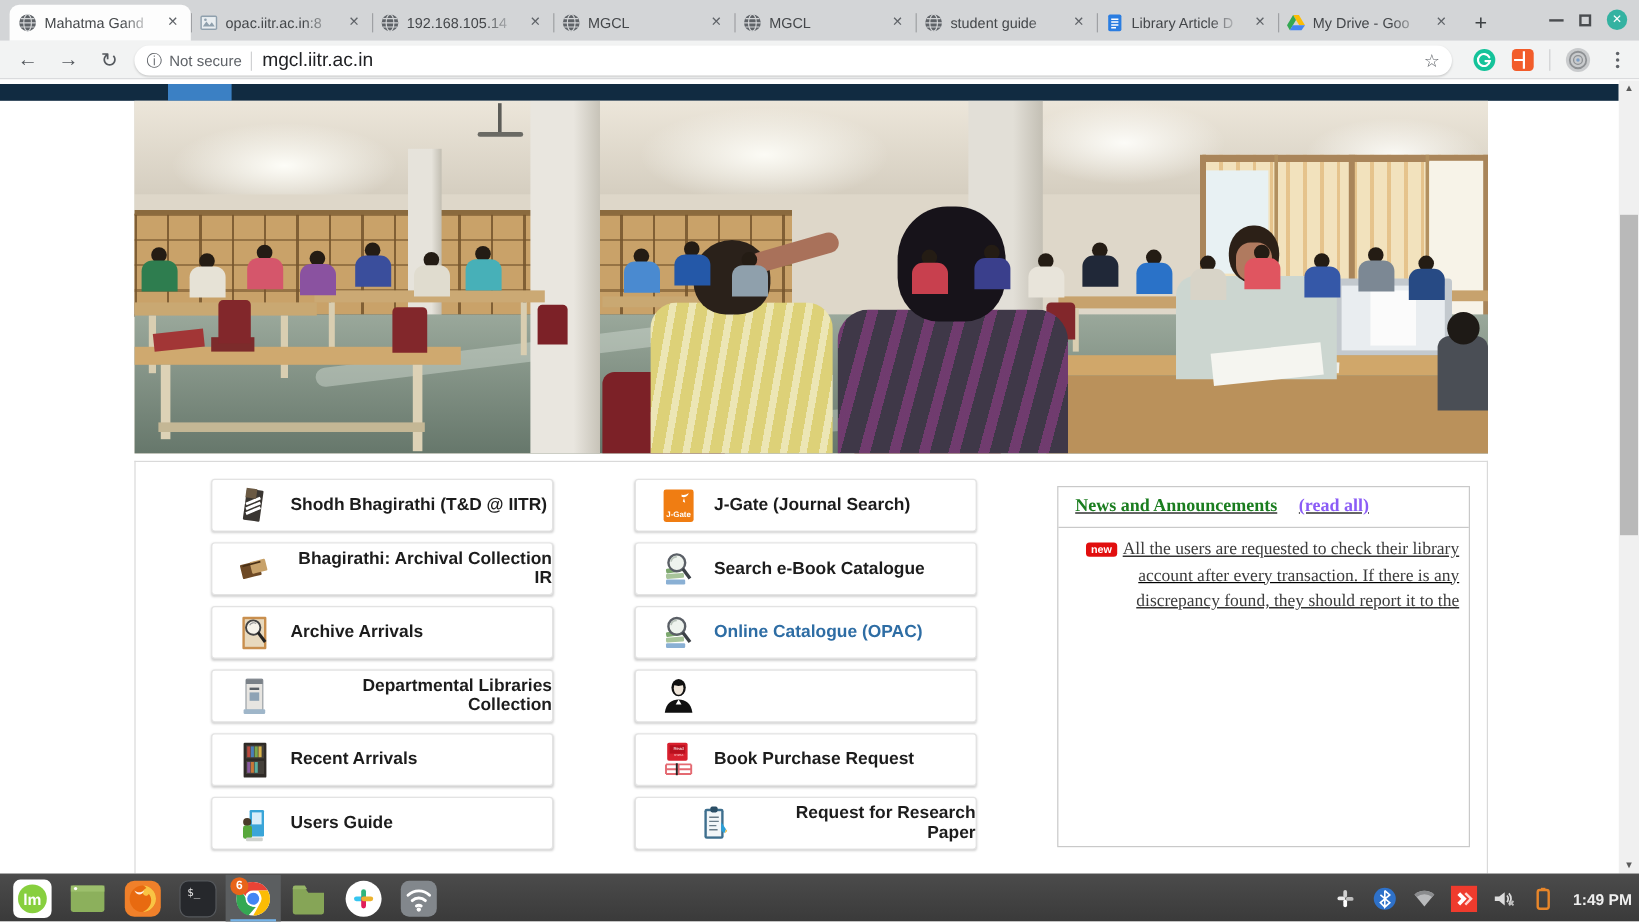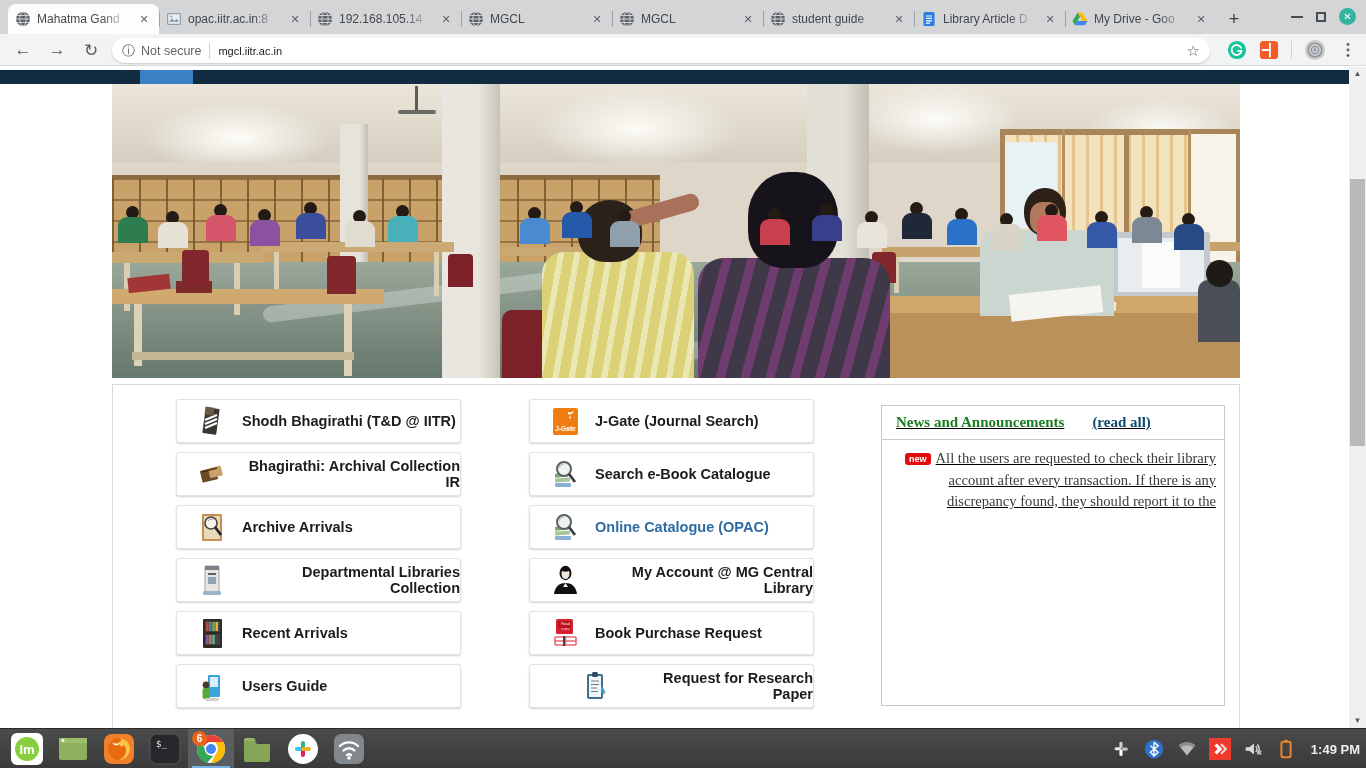--- a/index.html
+++ b/index.html
@@ -24,21 +24,21 @@
   .win-close { width:17px; height:17px; border-radius:50%; background:#34b2a1; color:#fff; font-size:10px; line-height:17px; text-align:center; }
 
   #toolbar { position:absolute; left:0; top:34px; width:1366px; height:32px; background:#f2f3f3; border-bottom:1px solid #dadbdd; }
   .navbtn { position:absolute; top:3px; width:26px; height:26px; font-size:17px; color:#55595e; display:flex; align-items:center; justify-content:center; border-radius:13px; }
   #omnibox { position:absolute; left:112px; top:4px; width:1098px; height:25px; background:#fff; border-radius:13px;
       box-shadow:0 1px 2px rgba(0,0,0,.18); display:flex; align-items:center; padding:0 10px; gap:8px; }
   #secure-chip { display:flex; align-items:center; gap:6px; }
   #info-icon { font-size:13px; color:#5f6368; }
   #secure-text { font-size:12.5px; color:#5f6368; }
   .omni-sep { width:1px; height:16px; background:#d0d1d3; }
-  #url-text { font-size:11px; color:#202124; }
+  #url-text { font-size:16px; color:#202124; }
   #omni-star { margin-left:auto; font-size:15px; color:#5f6368; }
   #ext-area { position:absolute; right:8px; top:3px; height:26px; display:flex; align-items:center; gap:12px; }
   .ext-sep { width:1px; height:18px; background:#cfd0d2; }
 
   
   #page { position:absolute; left:0; top:67px; width:1349px; height:661px; background:#fff; overflow:hidden; }
   #navy-bar { position:absolute; left:0; top:3px; width:1349px; height:14px; background:#112b41; }
   #navy-active { position:absolute; left:140px; top:0; width:53px; height:14px; background:#3b80c4; }
   #photo { position:absolute; left:112px; top:17px; width:1128px; height:294px; background:#d8d2c6; overflow:hidden; }
   #photo .ps { position:absolute; }
@@ -49,21 +49,21 @@
   #content-panel { position:absolute; left:112px; top:317px; width:1128px; height:344px; background:#fff; border:1px solid #d9d9d9; border-bottom:none;text-align:right; }
   .link-card { position:absolute; width:285px; height:44px; background:#fff; border:1px solid #e3e3e3; border-radius:3px;
       box-shadow:0 1px 2px rgba(0,0,0,.18); display:flex; align-items:center; cursor:pointer; }
   .card-icon { margin-left:22px; width:27px; height:31px; flex:0 0 27px; }
   .card-label { margin-left:16px; font-size:14.5px; font-weight:bold; color:#1c1c1c; }
   .card-label.hl { color:#2e6da4; }
 
   #news-panel { position:absolute; left:768px; top:20px; width:344px; height:301px; border:1px solid #c9c9c9; background:#fff;text-decoration:underline; }
   #news-header { height:34px; display:flex; align-items:center; padding:0 14px; border-bottom:1px solid #c9c9c9; font-family:"Liberation Serif", serif; }
   #news-title { font-size:15px; font-weight:bold; color:#1a7d1f; }
-  #news-readall { font-size:15px; font-weight:bold; color:#0c4a6e; margin-left:28px; cursor:pointer; }
+  #news-readall { font-size:15px; font-weight:bold; color:#8b5cf6; margin-left:18px; cursor:pointer; }
   .news-item { position:relative; font-family:"Liberation Serif", serif; font-size:14.6px; color:#3c3c3c; line-height:21.5px; }
   .news-item.first { height:190px; border-bottom:1px solid #c9c9c9; }
   .news-item.first .news-text { position:absolute; left:16px; right:8px; bottom:8px; }
   .news-item.second { height:76px; overflow:hidden; }
   .news-item.second .news-text { padding:8px 8px 0 16px; }
   .new-badge { position:relative; display:inline-block; background:#e10e0e; color:#fff; font-family:"Liberation Sans",sans-serif;
       font-size:9px; font-weight:bold; line-height:12px; padding:0 4px; border-radius:3px; margin-right:5px; vertical-align:1px; }
   .new-badge::before, .new-badge::after { content:""; position:absolute; inset:0; background:#e10e0e; border-radius:3px; z-index:-1; }
   .new-badge::before { transform:rotate(14deg); }
   .new-badge::after { transform:rotate(-14deg); }
@@ -506,21 +506,20 @@
         <div class="link-card" style="left: 416px; top: 173px;">
           <span class="card-icon">
             <svg viewBox="0 0 27 31" width="27" height="31" style="display: block;">
               <ellipse cx="13.5" cy="8" rx="6" ry="7.2" fill="#101010"></ellipse>
               <ellipse cx="13.5" cy="8.6" rx="4" ry="5.4" fill="#f0e6da"></ellipse>
               <path d="M9.5 5.5c2 1.6 6 1.6 8 0l-1-2.8h-6z" fill="#101010"></path>
               <path d="M2 29c1-8 6-11 11.5-11S24 21 25 29z" fill="#101010"></path>
               <path d="M13.5 18l-2.4 4h4.8z" fill="#fff"></path>
             </svg>
           </span>
-          <span class="card-label">My Account @ MG Central Library</span>
         </div>
         <div class="link-card" style="left: 416px; top: 226px;">
           <span class="card-icon">
             <svg viewBox="0 0 27 31" width="27" height="31" style="display: block;">
               <rect x="4" y="1" width="17" height="15" rx="1.5" fill="#d8202e"></rect>
               <rect x="6" y="3" width="13" height="7" fill="#b8101e"></rect>
               <text x="13.5" y="7.4" font-size="3.6" fill="#fff" text-anchor="middle" font-family="Liberation Sans,sans-serif">Read</text>
               <text x="13.5" y="11.6" font-size="3.2" fill="#f8c0c4" text-anchor="middle" font-family="Liberation Sans,sans-serif">книга</text>
               <path d="M3 19h21M3 23h21M3 27h21M3 19v8M13.5 19v8M24 19v8" stroke="#e46a72" stroke-width="1.6" fill="none"></path>
               <path d="M12 18v10" stroke="#222" stroke-width="1.6"></path>

